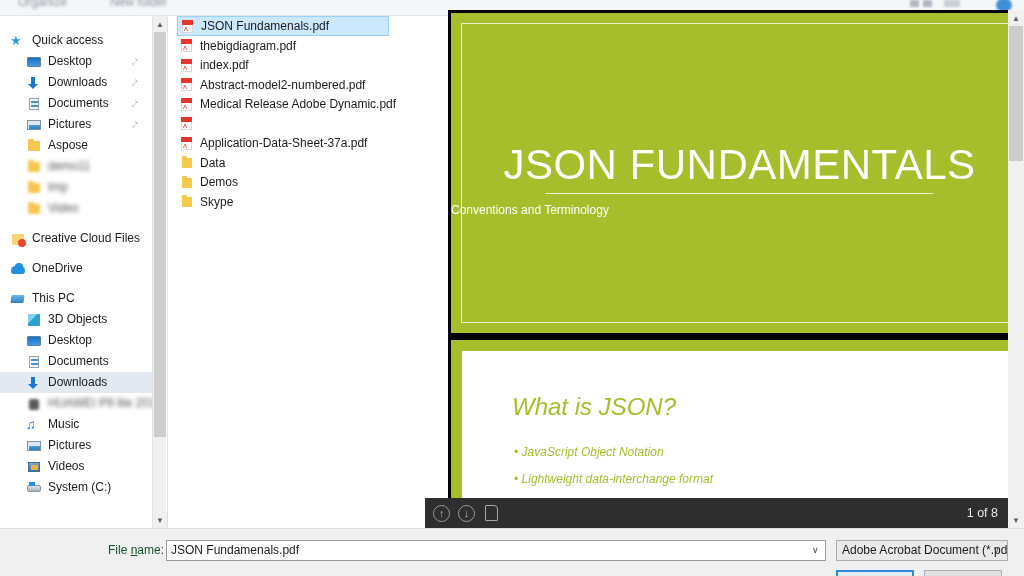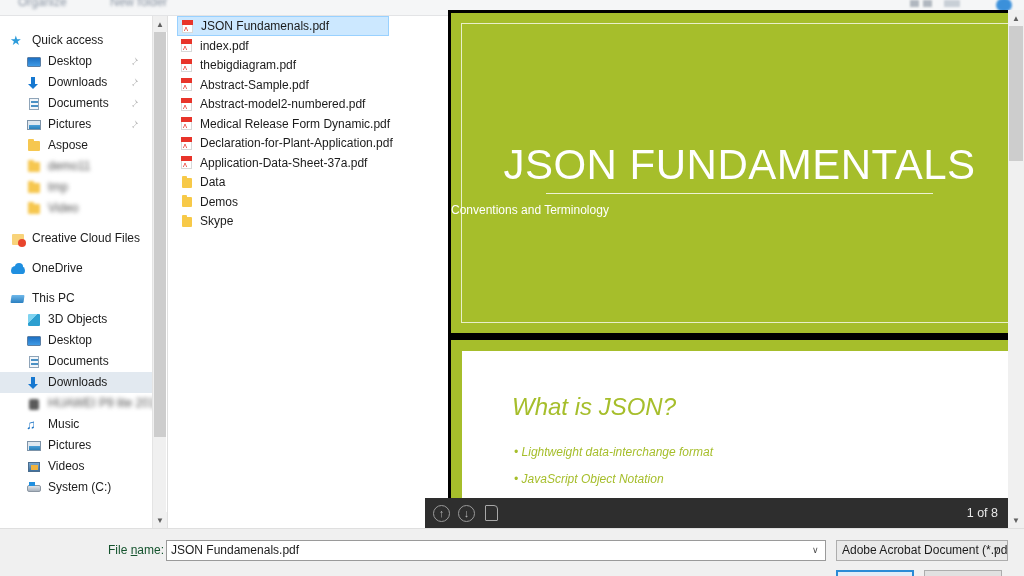--- a/index.html
+++ b/index.html
@@ -488,51 +488,44 @@
     <div class="file-row sel">
       <span class="file-ico">
           <span class="pdf-ico"></span>
         </span>
       <span>JSON Fundamenals.pdf</span>
     </div>
     <div class="file-row">
       <span class="file-ico">
           <span class="pdf-ico"></span>
         </span>
+      <span>thebigdiagram.pdf</span>
+    </div>
+    <div class="file-row">
+      <span class="file-ico">
+          <span class="pdf-ico"></span>
+        </span>
       <span>index.pdf</span>
     </div>
     <div class="file-row">
       <span class="file-ico">
           <span class="pdf-ico"></span>
         </span>
-      <span>thebigdiagram.pdf</span>
-    </div>
-    <div class="file-row">
-      <span class="file-ico">
-          <span class="pdf-ico"></span>
-        </span>
-      <span>Abstract-Sample.pdf</span>
-    </div>
-    <div class="file-row">
-      <span class="file-ico">
-          <span class="pdf-ico"></span>
-        </span>
       <span>Abstract-model2-numbered.pdf</span>
     </div>
     <div class="file-row">
       <span class="file-ico">
           <span class="pdf-ico"></span>
         </span>
-      <span>Medical Release Form Dynamic.pdf</span>
-    </div>
-    <div class="file-row">
-      <span class="file-ico">
-          <span class="pdf-ico"></span>
-        </span>
-      <span>Declaration-for-Plant-Application.pdf</span>
+      <span>Medical Release Adobe Dynamic.pdf</span>
+    </div>
+    <div class="file-row">
+      <span class="file-ico">
+          <span class="pdf-ico"></span>
+        </span>
     </div>
     <div class="file-row">
       <span class="file-ico">
           <span class="pdf-ico"></span>
         </span>
       <span>Application-Data-Sheet-37a.pdf</span>
     </div>
     <div class="file-row">
       <span class="file-ico">
           <span class="fold-ico"></span>
@@ -560,22 +553,22 @@
       <div class="inner-border"></div>
       <div class="slide-title">JSON FUNDAMENTALS</div>
       <div class="title-rule"></div>
       <div class="slide-sub">Conventions and Terminology</div>
     </div>
 
     <div class="slide slide2">
       <div class="white-area">
         <div class="s2-title">What is JSON?</div>
         <ul class="s2-bullets">
+          <li>JavaScript Object Notation</li>
           <li>Lightweight data-interchange format</li>
-          <li>JavaScript Object Notation</li>
           <li>Based on a subset of JavaScript</li>
         </ul>
       </div>
     </div>
 
   </div>
 
   <div class="pv-toolbar">
     <div class="pv-circ">↑</div>
     <div class="pv-circ">↓</div>

